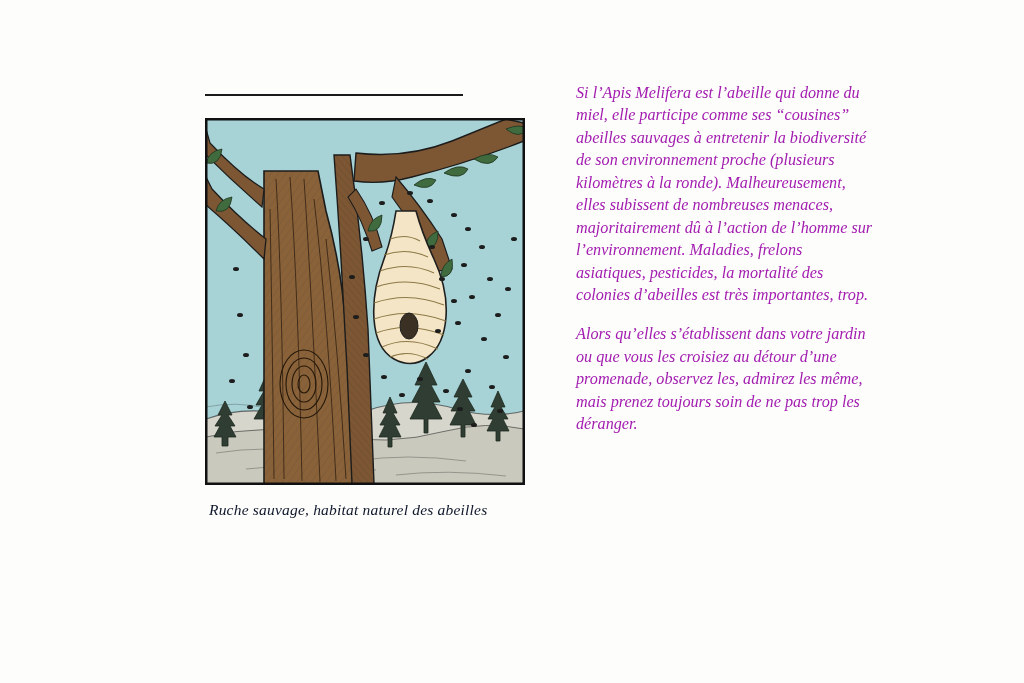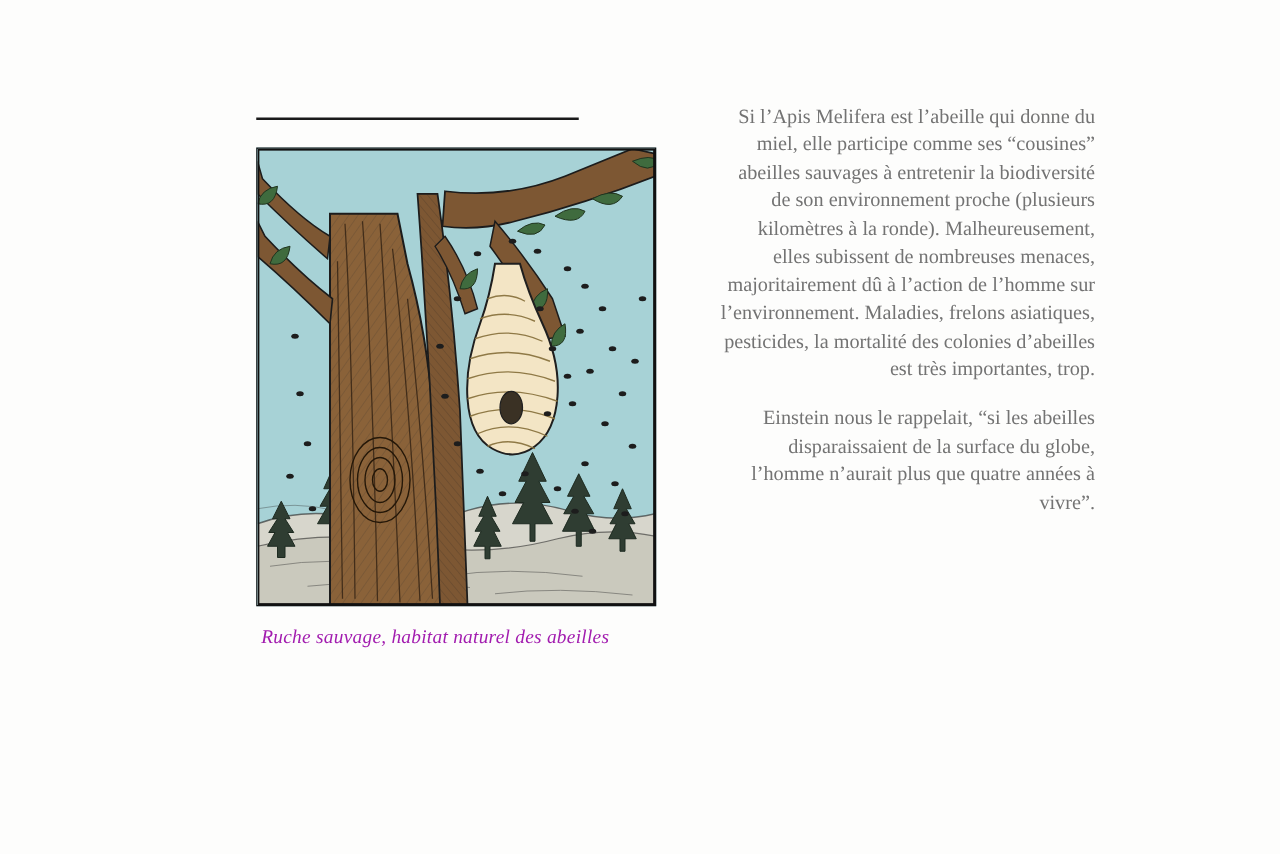--- a/index.html
+++ b/index.html
@@ -52,38 +52,39 @@
     position: relative;
     overflow: hidden;
     background: #a8d3d8;
   }
   .figure svg { display: block; }
   .caption {
     margin-top: 16px;
     font-style: italic;
     font-size: 15.5px;
     letter-spacing: 0.2px;
-    color: #a21caf;
+    color: #0f172a;
     padding-left: 4px;
   }
 
   
   .right-col {
     position: absolute;
     left: 576px;
     top: 82px;
     width: 300px;
   }
   .body-par {
     font-size: 16.2px;
     line-height: 1.385;
-    color: #737373;
+    color: #a21caf;
     margin: 0 0 17px 0;
-    text-align: right;
+    text-align: left;
     hyphens: none;
+    font-style: italic;
   }
   .body-par:last-child { margin-bottom: 0; }
 </style>
 </head>
 <body>
 
 <div class="page">
 
   <div class="left-col">
 
@@ -233,16 +234,16 @@
         </g>
         <rect x="0.75" y="0.75" width="316.5" height="363.5" fill="none" stroke="#111" stroke-width="1.5"></rect>
       </svg>
     </div>
 
     <div class="caption">Ruche sauvage, habitat naturel des abeilles</div>
   </div>
 
   <div class="right-col">
     <p class="body-par">Si l’Apis Melifera est l’abeille qui donne du miel, elle participe comme ses “cousines” abeilles sauvages à entretenir la biodiversité de son environnement proche (plusieurs kilomètres à la ronde). Malheureusement, elles subissent de nombreuses menaces, majoritairement dû à l’action de l’homme sur l’environnement. Maladies, frelons asiatiques, pesticides, la mortalité des colonies d’abeilles est très importantes, trop.</p>
-    <p class="body-par">Einstein nous le rappelait, “si les abeilles disparaissaient de la surface du globe, l’homme n’aurait plus que quatre années à vivre”.</p>
+    <p class="body-par">Alors qu’elles s’établissent dans votre jardin ou que vous les croisiez au détour d’une promenade, observez les, admirez les même, mais prenez toujours soin de ne pas trop les déranger.</p>
   </div>
 
 </div>
 
 </body></html>

